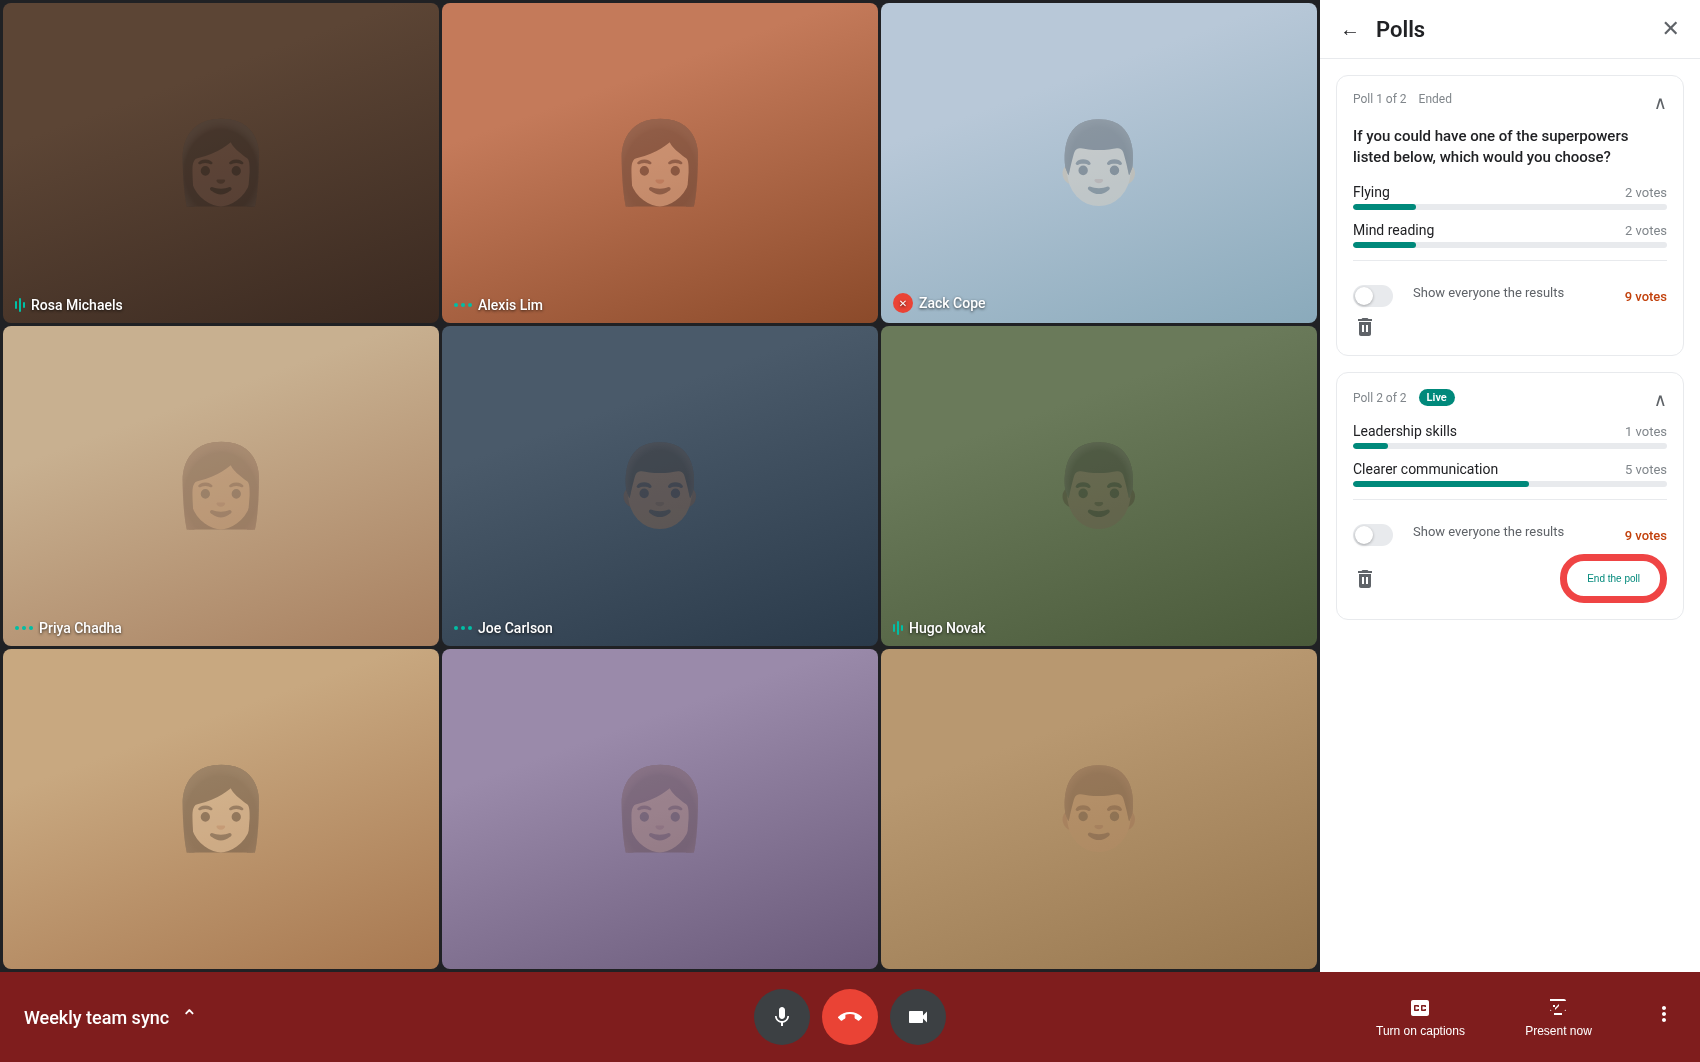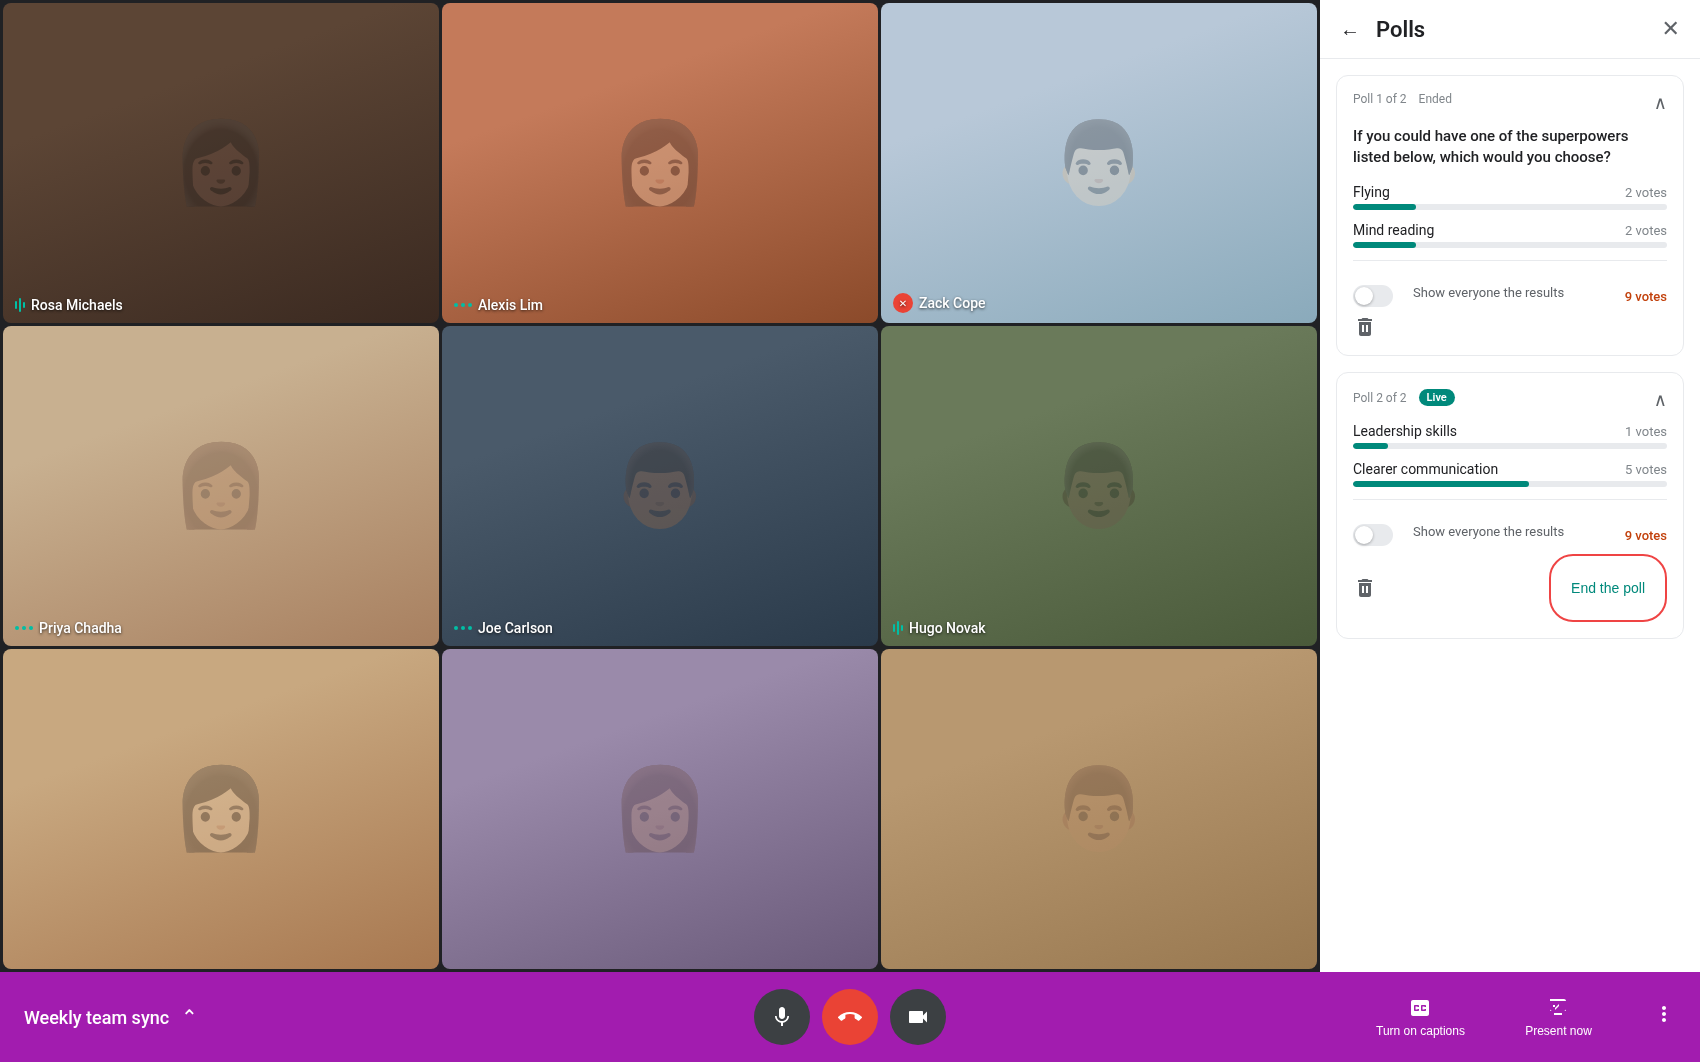--- a/index.html
+++ b/index.html
@@ -83,21 +83,21 @@
     .dot {
       width: 4px;
       height: 4px;
       background: #00bfa5;
       border-radius: 50%;
     }
 
     
     .bottom-bar {
       height: 90px;
-      background: #a21caf;
+      background: #7f1d1d;
       display: flex;
       align-items: center;
       justify-content: space-between;
       padding: 0 24px;
     }
 
     .bottom-left {
       display: flex;
       align-items: center;
       gap: 8px;
@@ -376,25 +376,25 @@
       border: none;
       cursor: pointer;
       color: #5f6368;
       font-size: 18px;
       display: flex;
       align-items: center;
     }
 
     .end-poll-btn {
       background: none;
-      border: 2px solid #ef4444;
+      border: 7px solid #ef4444;
       color: #00897b;
-      padding: 24px 20px;
+      padding: 12px 20px;
       border-radius: 24px;
-      font-size: 14px;
+      font-size: 10px;
       font-weight: 500;
       cursor: pointer;
       margin-left: auto;
     }
 
     
     .face-box {
       width: 100%;
       height: 100%;
       display: flex;

